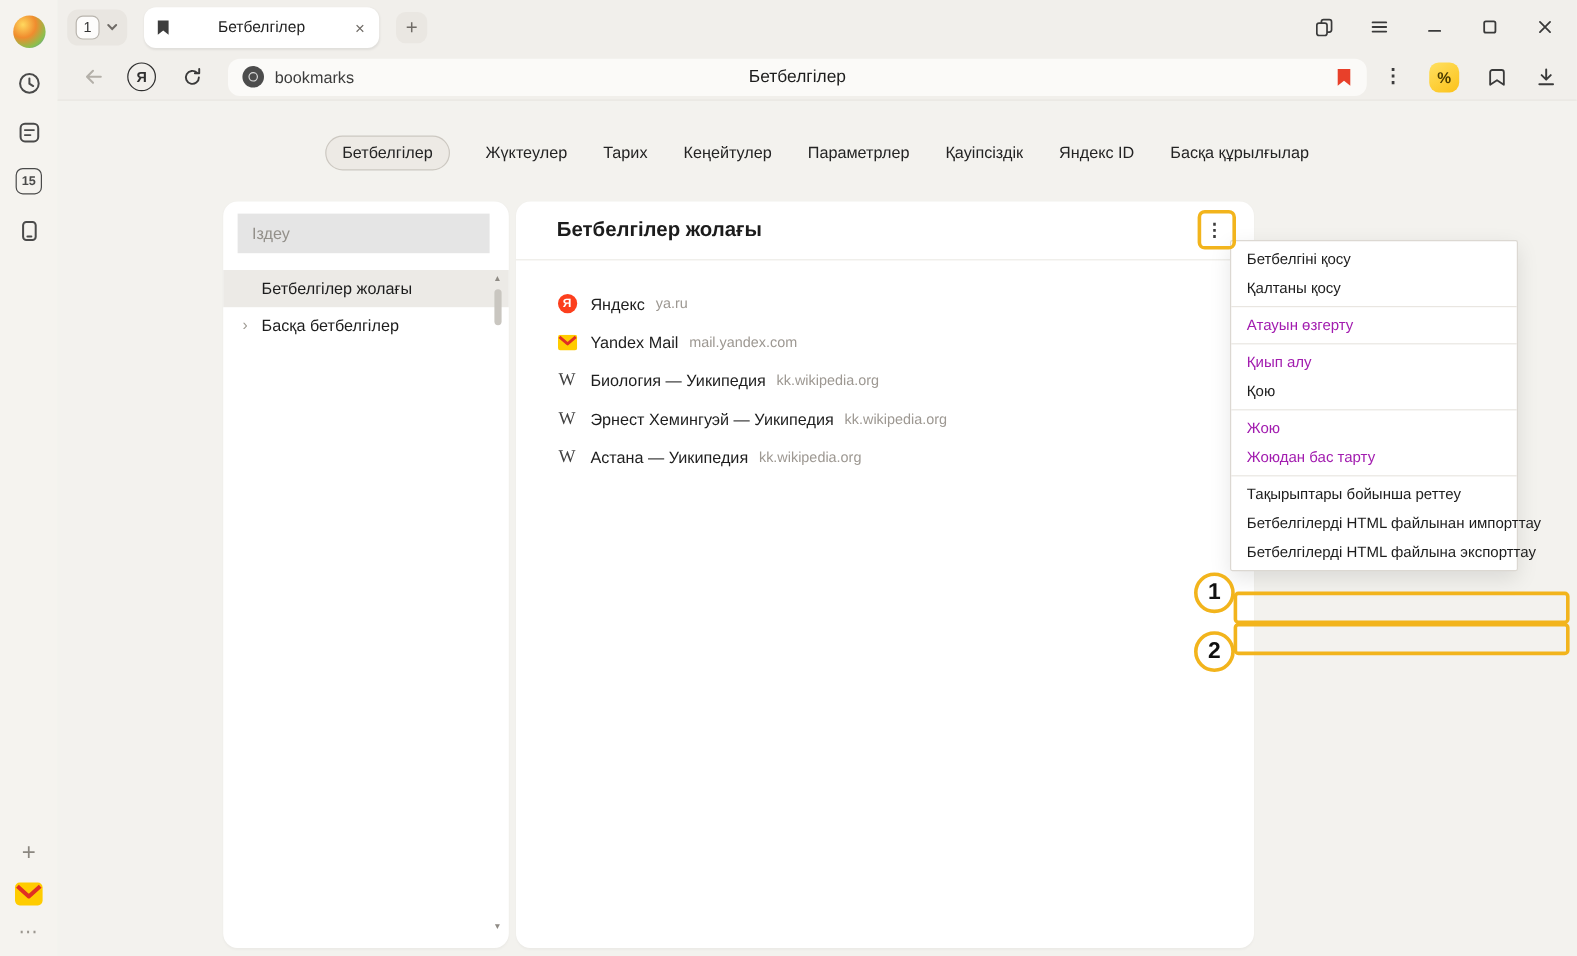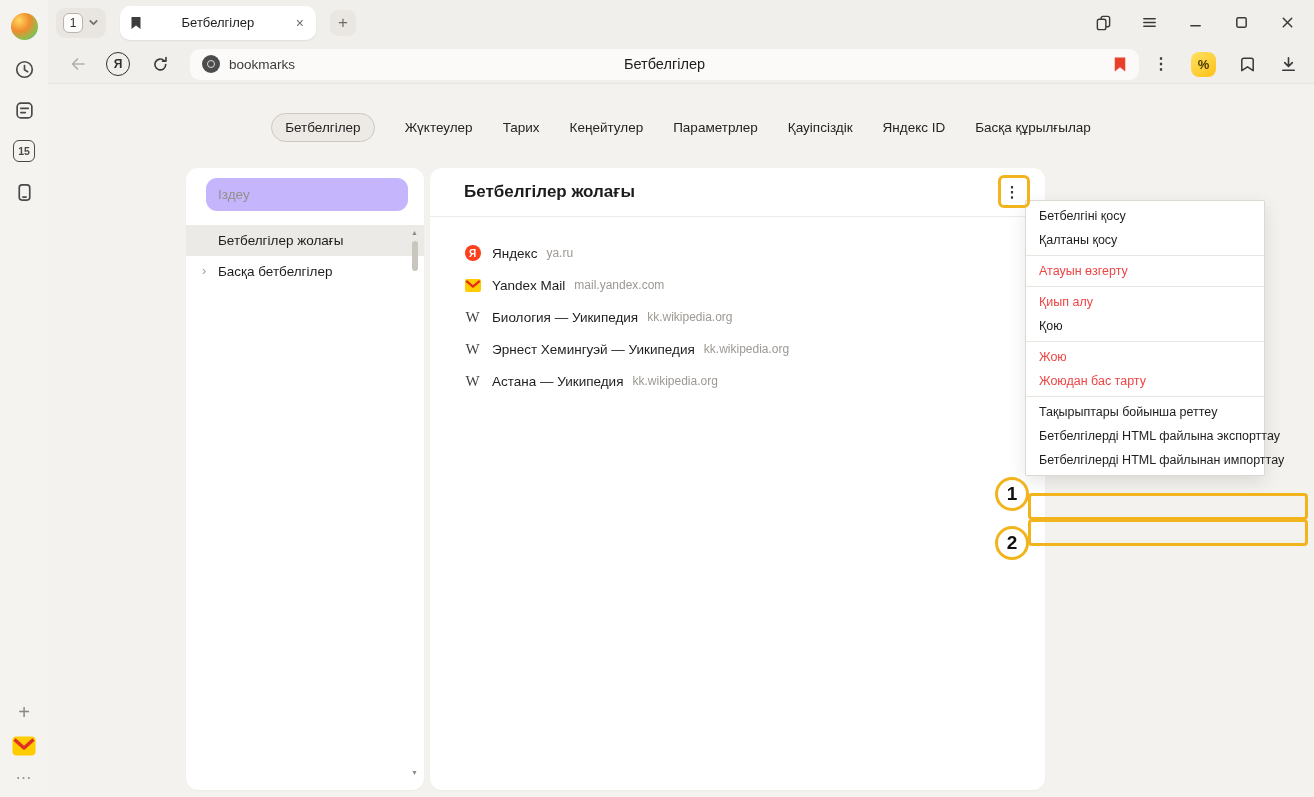--- a/index.html
+++ b/index.html
@@ -101,21 +101,21 @@
   .settings-nav .nav-item { cursor:pointer; white-space:nowrap; }
   .settings-nav .nav-item.pill {
     background:#edeae5; border:1px solid #ccc8c1; border-radius:16px; padding:6px 13px;
   }
 
   
   .folders-card {
     position:absolute; left:138px; top:84px; width:238px; height:622px;
     background:#fff; border-radius:12px; box-shadow:0 1px 2px rgba(0,0,0,.03);
   }
-  .search-box { margin:10px 16px 14px 20px; height:33px; background:#c4b5fd; border-radius:11px; }
+  .search-box { margin:10px 16px 14px 12px; height:33px; background:#e5e5e5; border-radius:0; }
   .search-box input {
     width:100%; height:100%; background:transparent; border:none; outline:none;
     font-family:"Liberation Sans", sans-serif; font-size:13.5px; color:#3c3c3c; padding:0 12px;
   }
   .search-box input::placeholder { color:#93908a; }
   .folder-item {
     height:31px; display:flex; align-items:center; padding-left:32px;
     font-size:13.5px; color:#1d1d1d; position:relative; cursor:pointer; white-space:nowrap;
   }
   .folder-item.active { background:#eceae6; }
@@ -148,21 +148,21 @@
   
   .context-menu {
     position:absolute; left:1025px; top:200px; width:240px;
     background:#fff; border:1px solid #dcd8d2; border-radius:2px;
     box-shadow:0 6px 18px rgba(0,0,0,.10); z-index:5;
   }
   .menu-group { padding:3px 0; border-bottom:1px solid #e9e6e1; }
   .menu-group:last-child { border-bottom:none; }
   .menu-item { height:24px; line-height:24px; padding-left:13px; font-size:12.5px;
     color:#1d1d1d; white-space:nowrap; cursor:pointer; }
-  .menu-item.disabled { color:#ef4444; cursor:default; }
+  .menu-item.disabled { color:#a21caf; cursor:default; }
 
   
   .hl { position:absolute; border:3px solid #F2B41C; border-radius:6px; z-index:9; pointer-events:none; }
   #hl-dots   { left:998px;  top:175px; width:32px; height:33px; }
   #hl-import { left:1028px; top:493px; width:280px; height:27px; border-radius:4px; z-index:10; }
   #hl-export { left:1028px; top:519px; width:280px; height:27px; border-radius:4px; z-index:10; }
   .step-badge {
     position:absolute; width:34px; height:34px; border-radius:50%;
     background:#fff; border:3.5px solid #F2B41C; z-index:11;
     display:flex; align-items:center; justify-content:center;
@@ -401,22 +401,22 @@
   <div class="menu-group">
     <div class="menu-item disabled">Қиып алу</div>
     <div class="menu-item">Қою</div>
   </div>
   <div class="menu-group">
     <div class="menu-item disabled">Жою</div>
     <div class="menu-item disabled">Жоюдан бас тарту</div>
   </div>
   <div class="menu-group">
     <div class="menu-item">Тақырыптары бойынша реттеу</div>
+    <div class="menu-item">Бетбелгілерді HTML файлынан импорттау</div>
     <div class="menu-item">Бетбелгілерді HTML файлына экспорттау</div>
-    <div class="menu-item">Бетбелгілерді HTML файлынан импорттау</div>
   </div>
 </div>
 
 <div class="hl" id="hl-dots"></div>
 <div class="hl" id="hl-import"></div>
 <div class="hl" id="hl-export"></div>
 <div class="step-badge" id="badge-1">1</div>
 <div class="step-badge" id="badge-2">2</div>
 
 </body></html>

